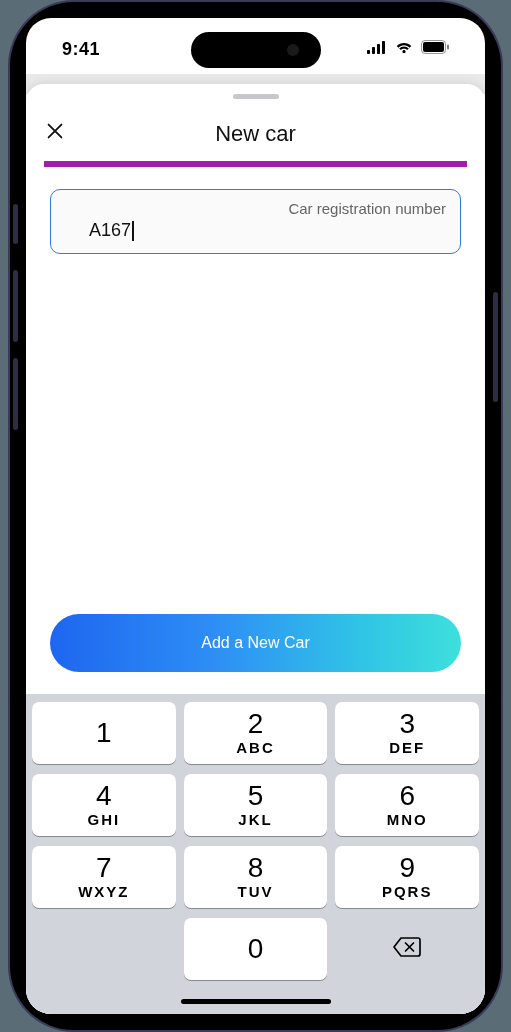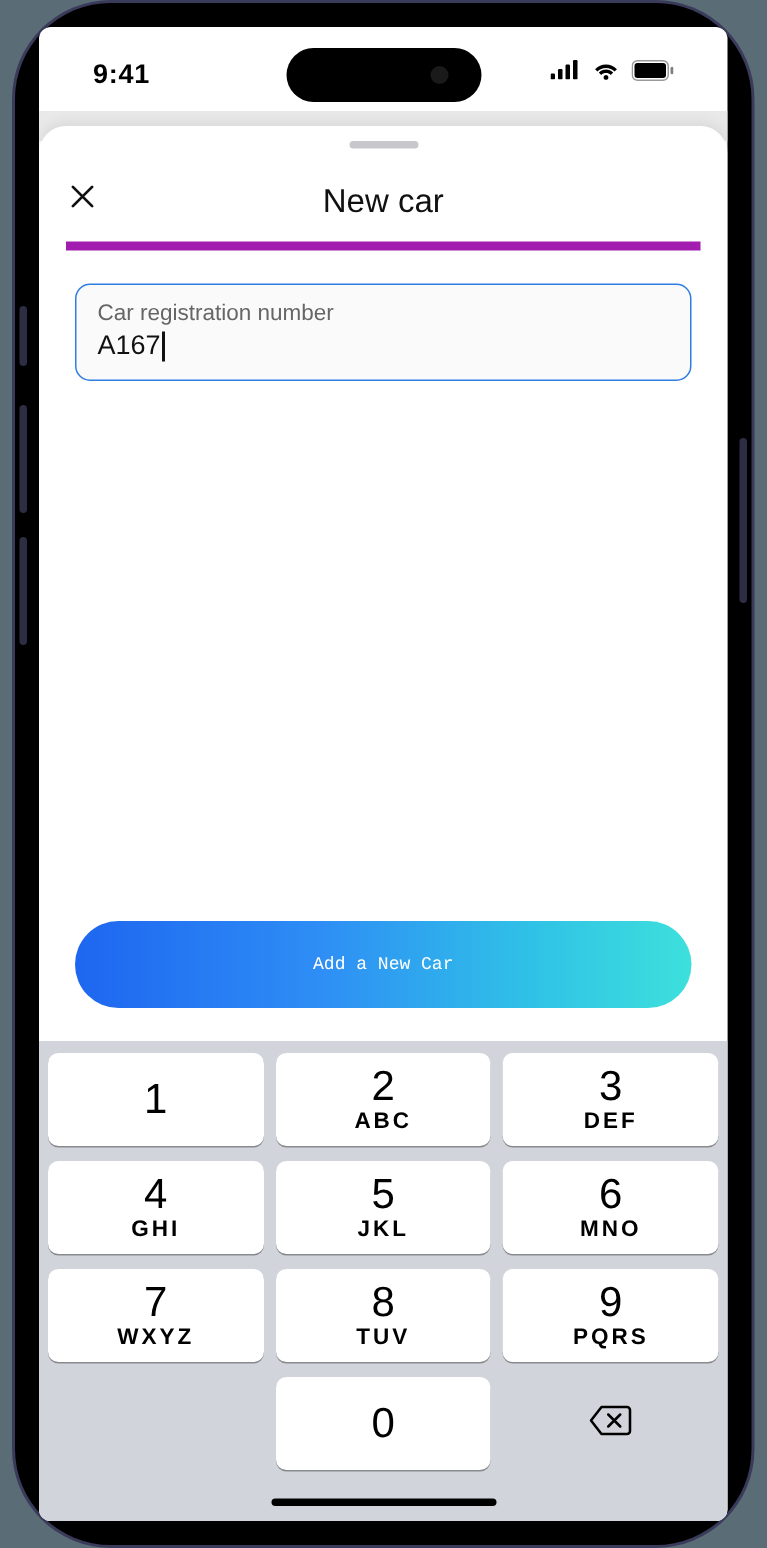--- a/index.html
+++ b/index.html
@@ -4,21 +4,21 @@
 <style>
   * { box-sizing: border-box; margin: 0; padding: 0; }
   html, body { width: 511px; height: 1032px; background: #5a6c75; font-family: -apple-system, "SF Pro Text", "Helvetica Neue", Arial, sans-serif; }
   .phone {
     position: absolute; left: 10px; top: 2px; width: 491px; height: 1028px;
     background: #000; border-radius: 64px; padding: 16px;
     box-shadow: 0 0 0 2px #3a3a5a;
   }
   .screen {
     position: relative; width: 100%; height: 100%; background: #fff;
-    border-radius: 8px; overflow: hidden; padding-left: 24px;
+    border-radius: 25px; overflow: hidden; padding-left: 24px;
   }
   
   .island {
     position: absolute; top: 14px; left: 50%; transform: translateX(-50%);
     width: 130px; height: 36px; background: #000; border-radius: 20px; z-index: 30;
   }
   .island::after {
     content: ""; position: absolute; right: 22px; top: 50%; transform: translateY(-50%);
     width: 12px; height: 12px; border-radius: 50%; background: #1a1a1a;
   }
@@ -53,34 +53,35 @@
   .close-btn {
     position: absolute; left: 0; top: 50%; transform: translateY(-50%);
     width: 28px; height: 28px; cursor: pointer;
   }
   .close-btn svg { width: 22px; height: 22px; }
   .sheet-title { font-size: 22px; font-weight: 500; color: #111; }
   .form-area { padding: 22px 24px 0 24px; }
   .field {
     border: 1.5px solid #2f7de1; border-radius: 10px; padding: 10px 14px 12px 14px;
     background: #fafafa;
+    text-align: right;
   }
   .field-label { font-size: 15px; color: #666; margin-bottom: 3px; }
-  .field-value { font-size: 18px; color: #111; display: flex; align-items: center; }
+  .field-value { font-size: 18px; color: #111; display: flex; align-items: center; margin-left: 24px; }
   .cursor {
     display: inline-block; width: 1.5px; height: 20px; background: #111; margin-left: 1px;
     animation: blink 1s steps(1) infinite;
   }
   @keyframes blink { 50% { opacity: 0; } }
   .spacer { flex: 1; }
   .cta-wrap { padding: 0 24px 22px 24px; }
   .cta {
     width: 100%; height: 58px; border: none; border-radius: 30px;
     background: linear-gradient(90deg, #1e66f0 0%, #2e8ef5 40%, #30c3e6 75%, #3de0dc 100%);
-    color: #fff; font-size: 12px; font-weight: 500; cursor: pointer; font-family: Liberation Mono, monospace;
+    color: #fff; font-size: 16px; font-weight: 500; cursor: pointer;
   }
   
   .keyboard {
     background: #d1d5db; padding: 8px 6px 34px 6px;
   }
   .krow { display: flex; gap: 8px; margin-bottom: 10px; }
   .krow:last-child { margin-bottom: 0; }
   .key {
     flex: 1; height: 62px; background: #fff; border-radius: 7px;
     box-shadow: 0 1px 0 rgba(0,0,0,0.35);

